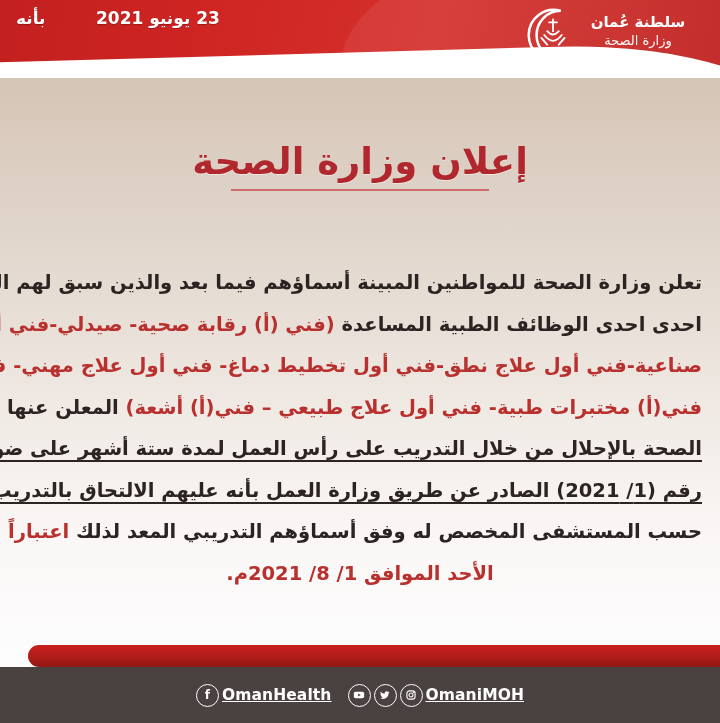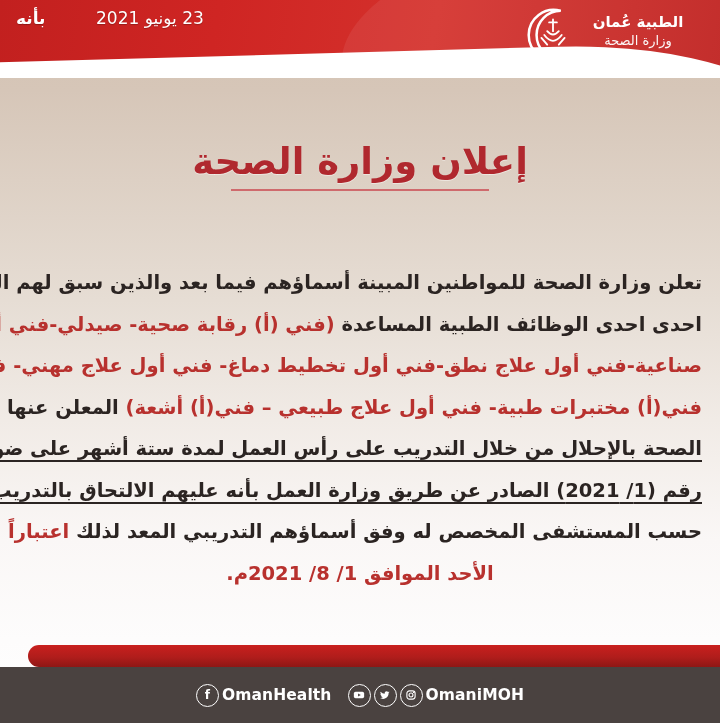--- a/index.html
+++ b/index.html
@@ -70,21 +70,21 @@
     transform: rotate(-1.6deg);
     filter: blur(1px);
   }
 
   .header-date {
     position: absolute;
     top: 8px;
     left: 96px;
     color: #ffffff;
     font-size: 17px;
-    font-weight: normal;
+    font-weight: bold;
     letter-spacing: 0.4px;
     direction: rtl;
     text-shadow: 0 1px 1px rgba(0,0,0,0.25);
   }
   .header-tag {
     position: absolute;
     top: 8px;
     left: 16px;
     color: #ffffff;
     font-size: 17px;
@@ -190,21 +190,21 @@
   }
   .f-group {
     display: flex;
     align-items: center;
     gap: 3px;
     color: #ffffff;
     font-size: 15.5px;
     font-weight: bold;
     white-space: nowrap;
   }
-  .f-label { letter-spacing: 0.1px; }
+  .f-label { letter-spacing: 0.1px; text-decoration: underline; }
   .ic {
     width: 21px;
     height: 21px;
     border-radius: 50%;
     border: 1.7px solid #ffffff;
     display: inline-flex;
     align-items: center;
     justify-content: center;
     color: #ffffff;
     font-size: 12px;
@@ -233,21 +233,21 @@
             <path d="M30 14 L30 26"></path>
             <path d="M24 26 Q30 33 36 26"></path>
             <path d="M21 30 Q30 42 39 30"></path>
             <path d="M18 33 L24 40"></path>
             <path d="M42 33 L36 40"></path>
             <path d="M26 17 L34 17"></path>
           </g>
         </svg>
       </div>
       <div class="logo-text">
-        <span class="l1">الطبية عُمان</span>
+        <span class="l1">سلطنة عُمان</span>
         <span class="l2">وزارة الصحة</span>
       </div>
     </div>
 
     <div class="header-curve-shade"></div>
     <div class="header-curve"></div>
   </div>
 
   <div class="title-wrap">
     <div class="title">إعلان وزارة الصحة</div>

